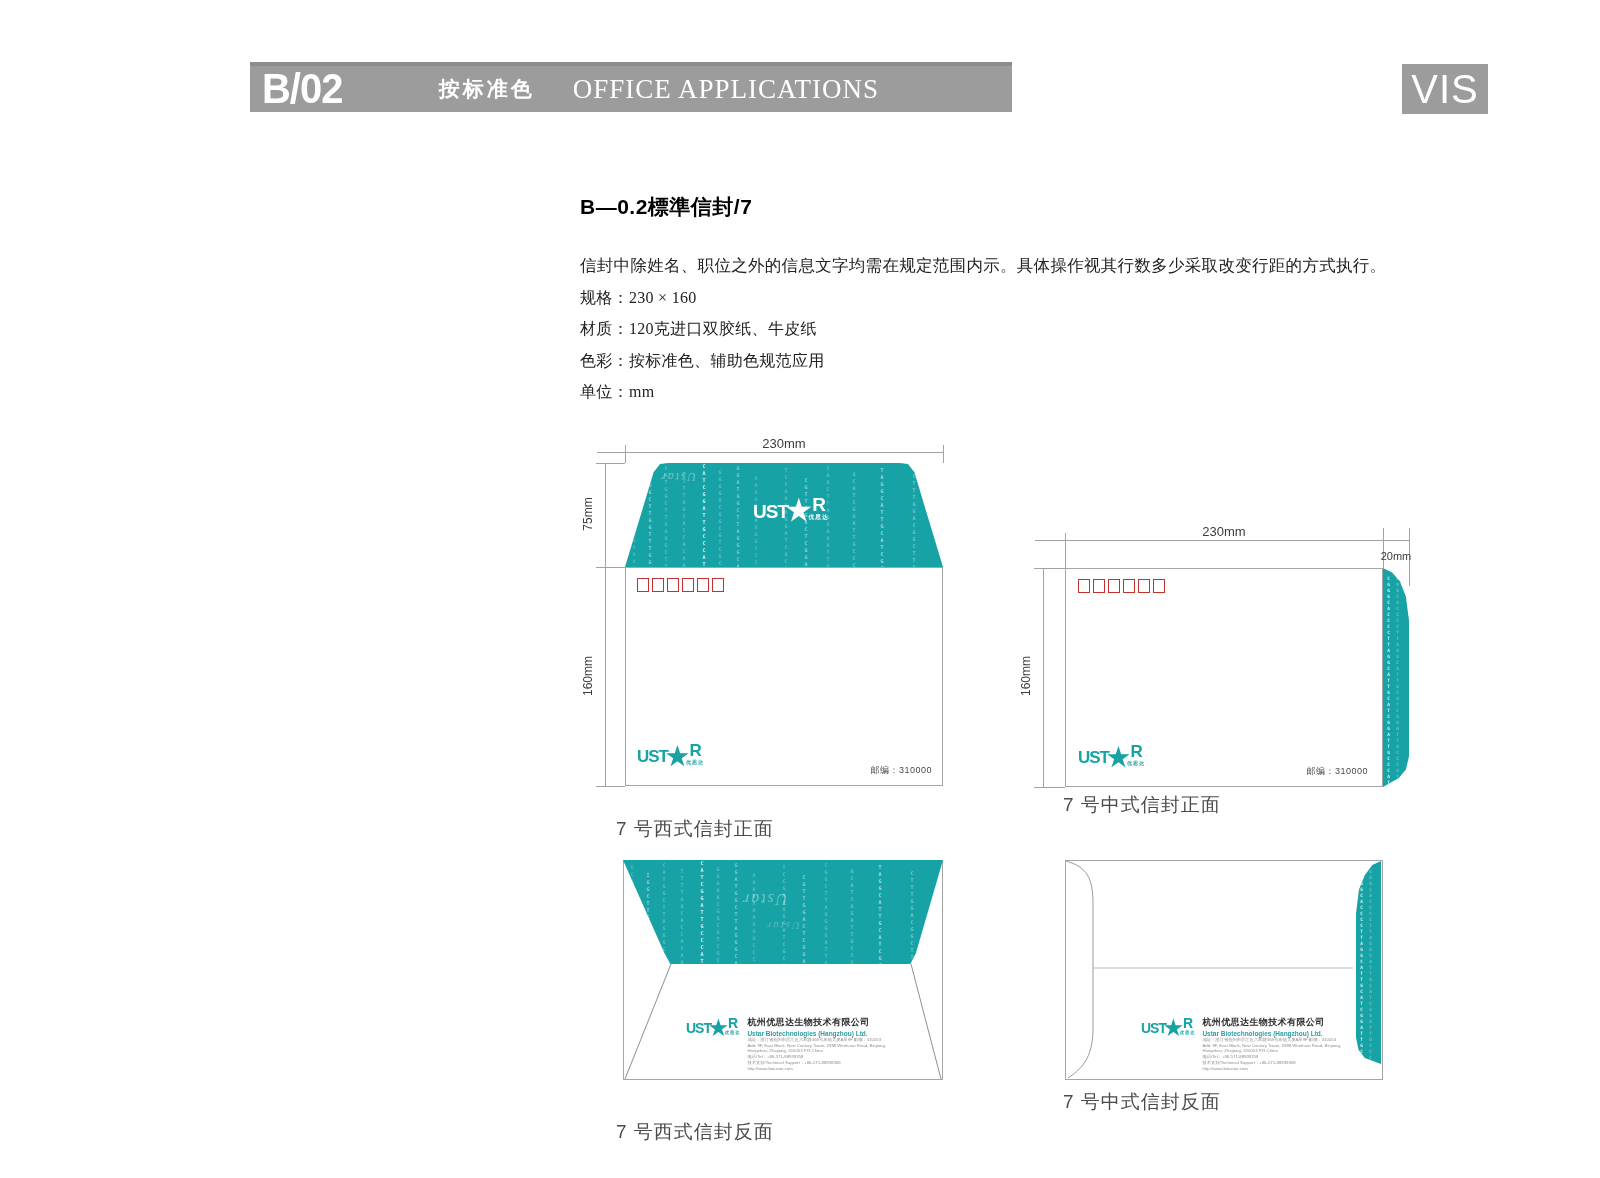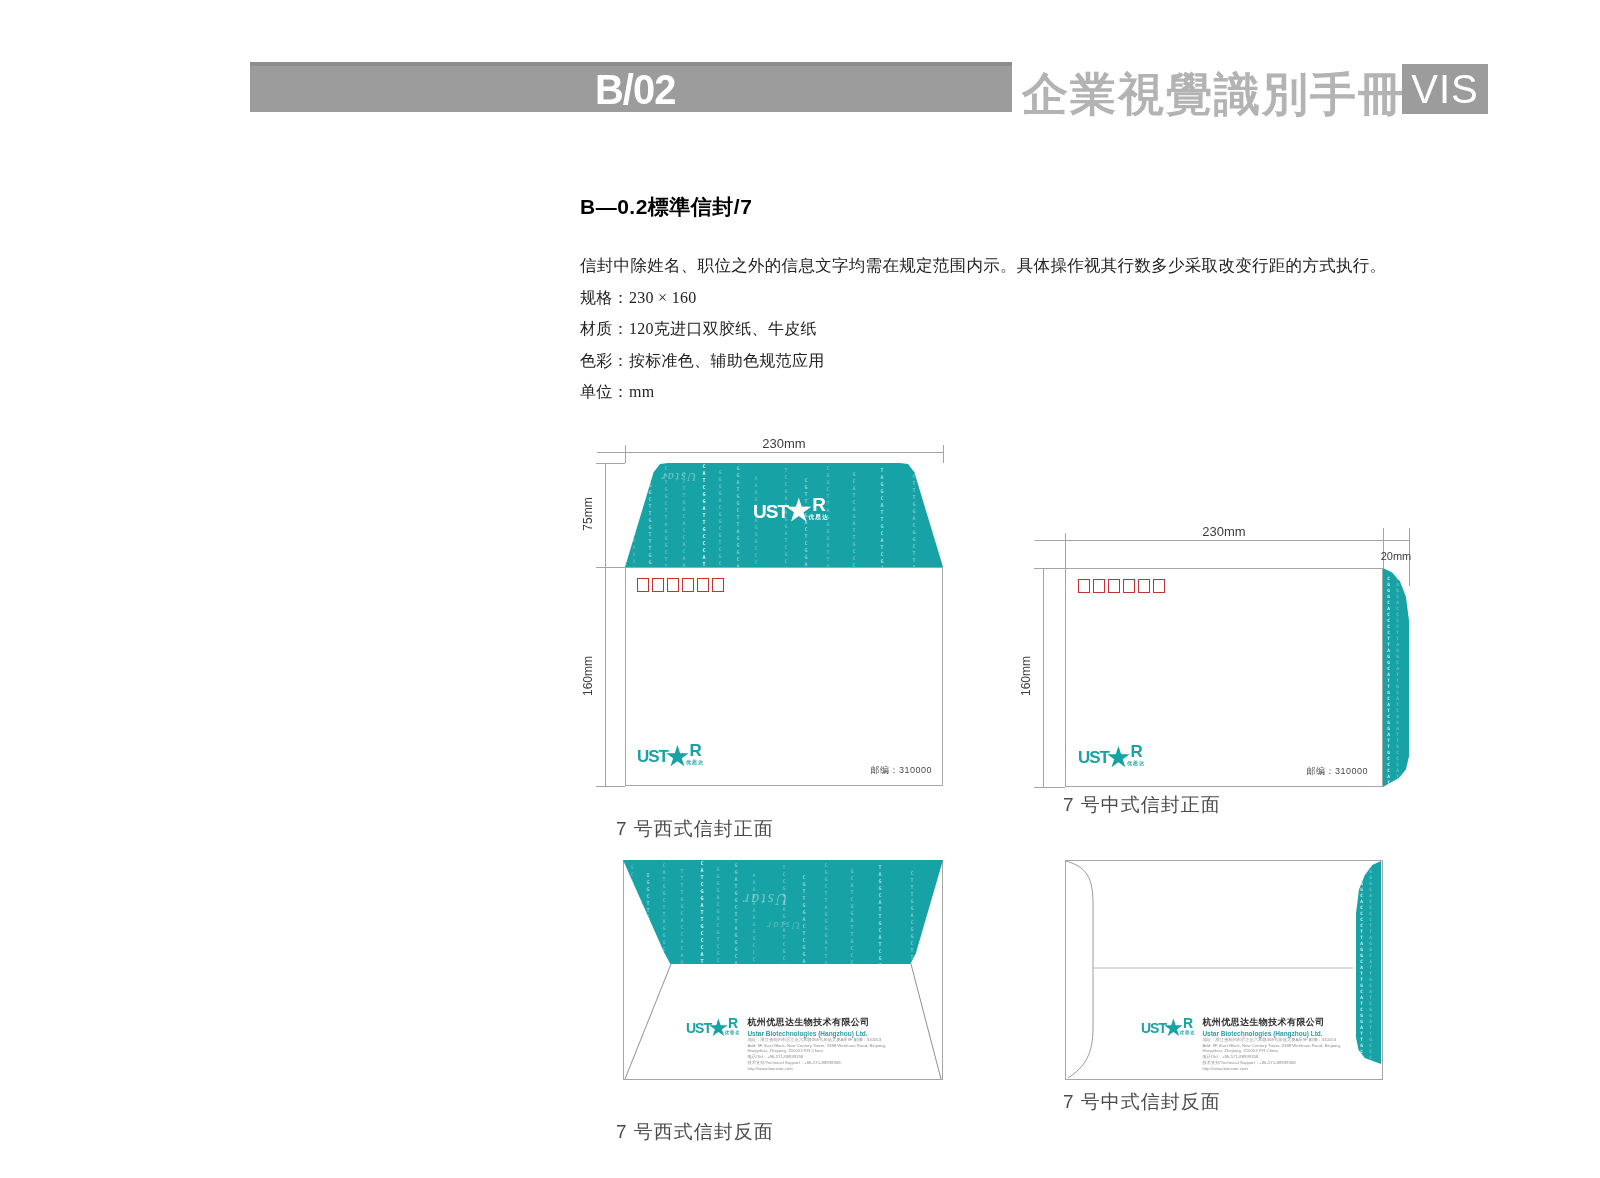--- a/index.html
+++ b/index.html
@@ -1,21 +1,21 @@
 <!DOCTYPE html>
 <html><head>
 <meta charset="utf-8">
 <style>
   html,body{margin:0;padding:0;background:#fff;}
   .page{position:relative;width:1600px;height:1178px;background:#fff;overflow:hidden;
         font-family:"Liberation Sans","DejaVu Sans",sans-serif;}
 
   
   .hbar{position:absolute;left:250px;top:62px;width:762px;height:50px;background:#9c9c9c;
-        border-top:4px solid #8d8d8d;box-sizing:border-box;display:flex;align-items:center;flex-direction:column;}
+        border-top:4px solid #8d8d8d;box-sizing:border-box;display:flex;align-items:center;}
   .hcode{font-size:42px;font-weight:bold;color:#fff;margin-left:12px;letter-spacing:-1px;transform:scaleX(.95);transform-origin:left;}
   .hdeptcn{font-size:21px;font-weight:bold;color:#fff;margin-left:92px;letter-spacing:3px;}
   .hdepten{font-size:27px;color:#fff;margin-left:38px;font-family:"Liberation Serif","DejaVu Serif",serif;letter-spacing:1px;}
   .manualcn{position:absolute;left:1022px;top:64px;font-size:46px;font-weight:bold;color:#b3b3b3;
             letter-spacing:2px;white-space:nowrap;}
   .visbox{position:absolute;left:1402px;top:64px;width:86px;height:50px;background:#9c9c9c;
           color:#fff;font-size:40px;display:flex;align-items:center;justify-content:center;letter-spacing:1px;}
 
   
   .intro{position:absolute;left:580px;top:0;width:880px;color:#1d1d1d;
@@ -94,22 +94,22 @@
   .foldsvg{position:absolute;}
 </style>
 </head>
 <body>
 
 <div class="page">
 
   <div class="hbar">
     <span class="hcode">B/02</span>
     <span class="hdeptcn">按标准色</span>
-  </div>
-  <div class="manualcn">企業視覺識別手冊</div>
+    <span class="hdepten">OFFICE APPLICATIONS</span>
+  </div>
   <div class="visbox">VIS</div>
 
   <div class="intro">
     <div class="ititle">B—0.2標準信封/7</div>
     <div class="idesc">信封中除姓名、职位之外的信息文字均需在规定范围内示。具体操作视其行数多少采取改变行距的方式执行。</div>
     <div class="ispec s0">规格：230 × 160</div>
     <div class="ispec s1">材质：120克进口双胶纸、牛皮纸</div>
     <div class="ispec s2">色彩：按标准色、辅助色规范应用</div>
     <div class="ispec s3">单位：mm</div>
   </div>

